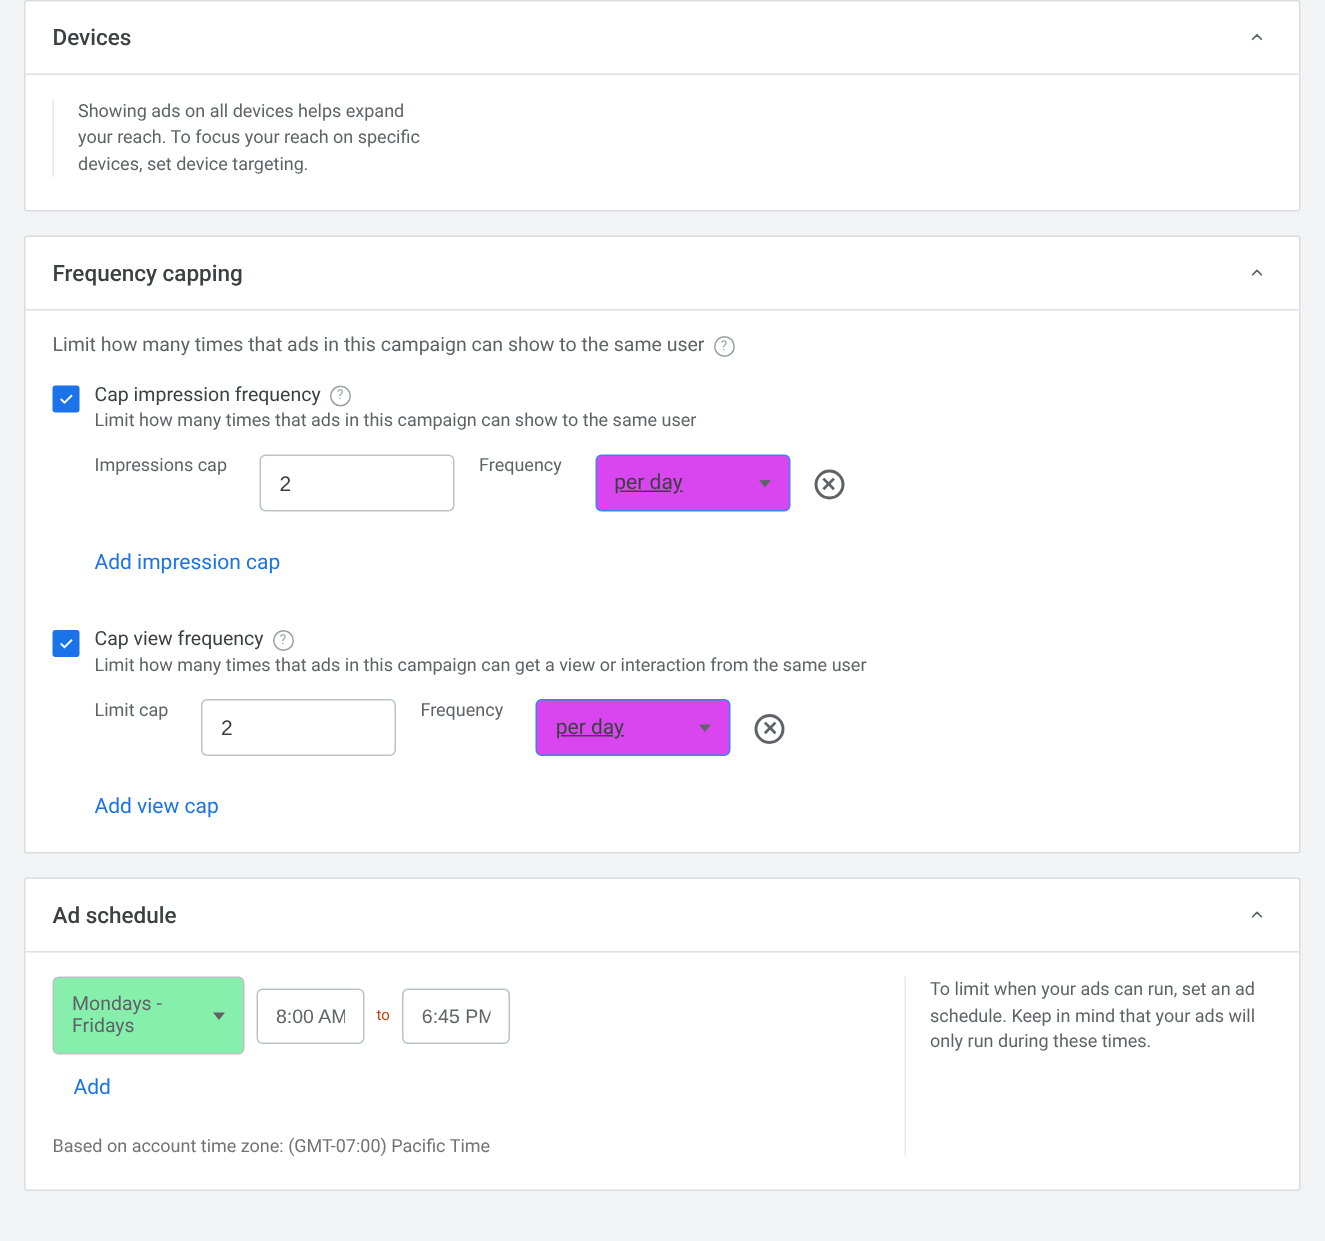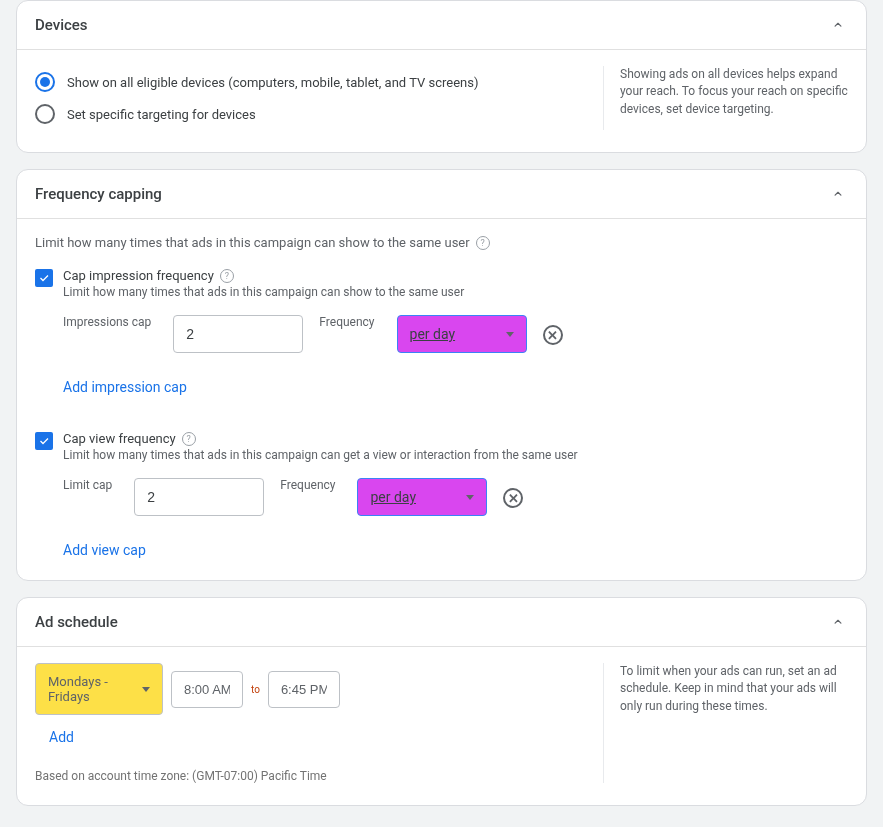--- a/index.html
+++ b/index.html
@@ -6,21 +6,21 @@
   body {
     font-family: Roboto, Arial, sans-serif;
     background: #f1f3f4;
     padding: 0 16px;
     font-size: 13px;
     color: #3c4043;
   }
   .card {
     background: #fff;
     border: 1px solid #dadce0;
-    border-radius: 12px;
+    border-radius: 2px;
     margin-bottom: 16px;
   }
   .card-header {
     display: flex;
     align-items: center;
     justify-content: space-between;
     padding: 14px 18px;
     border-bottom: 1px solid #e0e0e0;
   }
   .card-title {
@@ -170,21 +170,21 @@
   .sched-select {
     border: 1px solid #bdc1c6;
     border-radius: 4px;
     padding: 10px 12px;
     font-size: 13px;
     color: #5f6368;
     display: flex;
     align-items: center;
     justify-content: space-between;
     cursor: pointer;
-    background: #fde047;
+    background: #86efac;
   }
   .time-box {
     border: 1px solid #bdc1c6;
     border-radius: 4px;
     padding: 10px 12px;
     font-size: 13px;
     color: #5f6368;
     width: 72px;
     text-align: left;
     background: #fff;
@@ -213,32 +213,20 @@
 <div class="card">
   <div class="card-header">
     <span class="card-title">Devices</span>
     <span class="chevron">
       <svg width="14" height="14" viewBox="0 0 24 24">
           <path d="M7 14l5-5 5 5" stroke="#5f6368" stroke-width="2" fill="none" stroke-linecap="round" stroke-linejoin="round"></path>
         </svg>
     </span>
   </div>
   <div class="card-body two-col">
-    <div class="left-col">
-      <div class="radio-row">
-        <div class="radio-outer selected">
-          <div class="radio-inner"></div>
-        </div>
-        <span>Show on all eligible devices (computers, mobile, tablet, and TV screens)</span>
-      </div>
-      <div class="radio-row">
-        <div class="radio-outer"></div>
-        <span>Set specific targeting for devices</span>
-      </div>
-    </div>
     <div class="right-col">Showing ads on all devices helps expand your reach. To focus your reach on specific devices, set device targeting.</div>
   </div>
 </div>
 
 <div class="card">
   <div class="card-header">
     <span class="card-title">Frequency capping</span>
     <span class="chevron">
       <svg width="14" height="14" viewBox="0 0 24 24">
           <path d="M7 14l5-5 5 5" stroke="#5f6368" stroke-width="2" fill="none" stroke-linecap="round" stroke-linejoin="round"></path>

